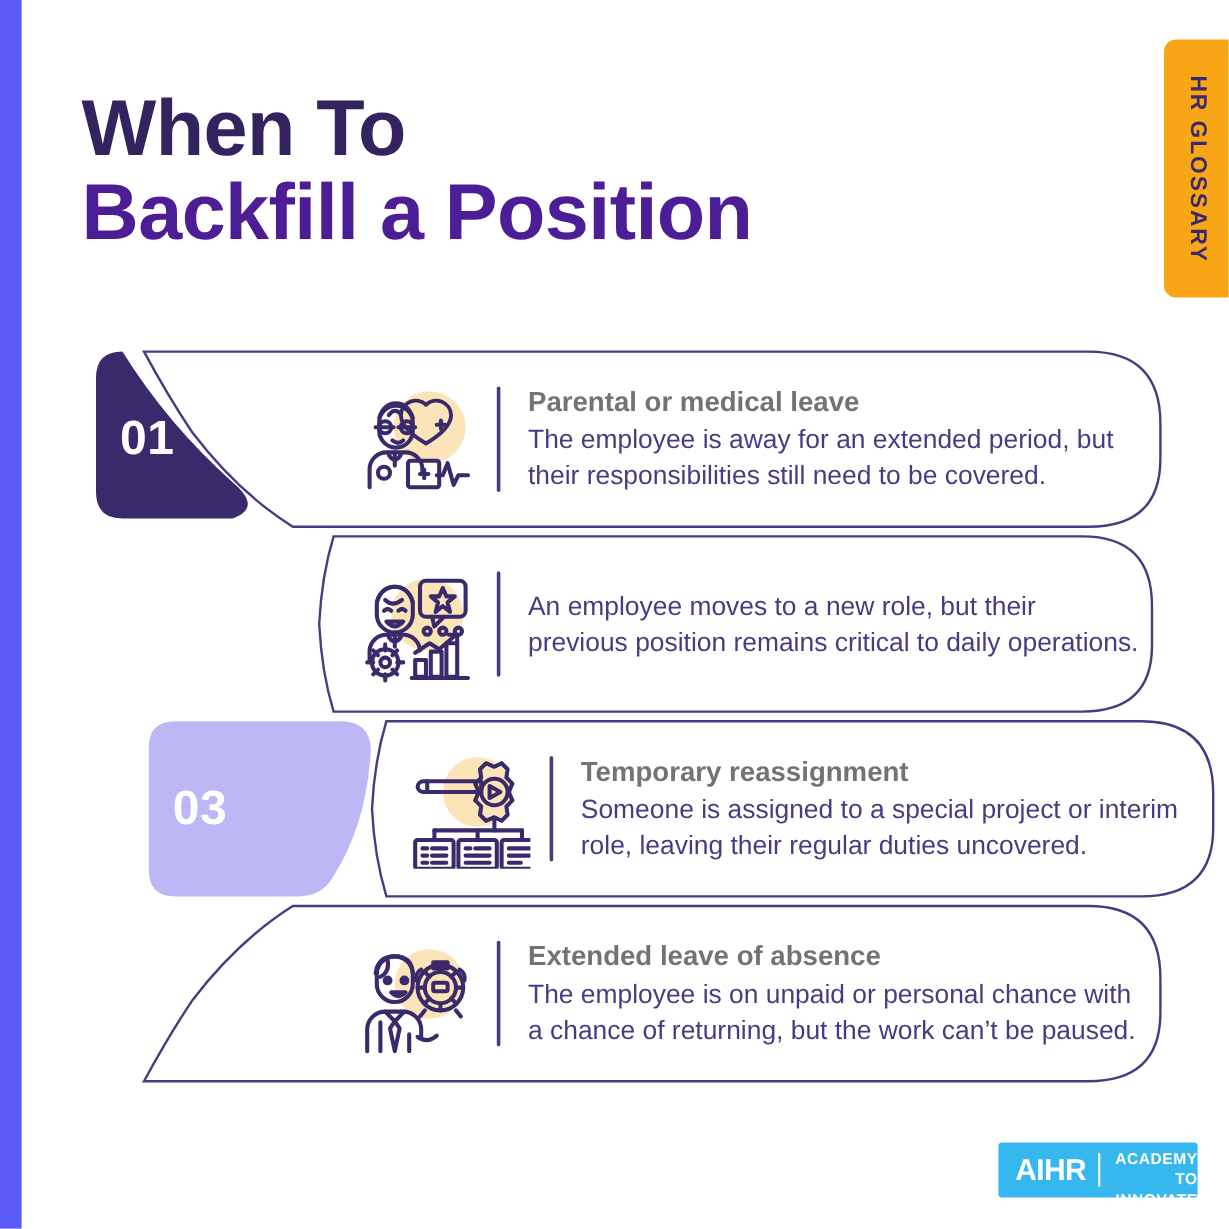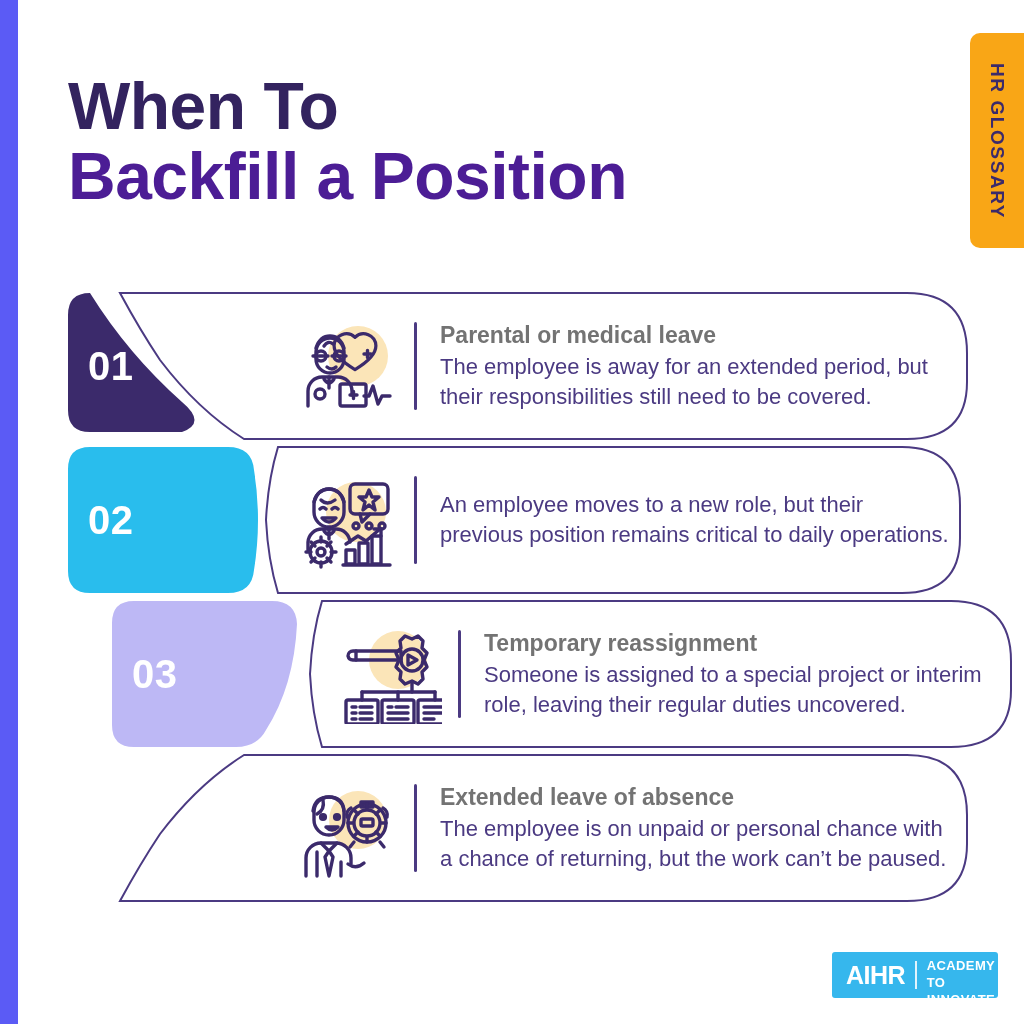--- a/index.html
+++ b/index.html
@@ -94,21 +94,21 @@
   }
   .card-outline {
     fill: #ffffff;
     stroke: #4b3a82;
     stroke-width: 2;
   }
 
   
   .badge {
     position: absolute;
-    left: 0; top: 0;
+    left: 12px; top: 0;
     width: 280px; height: 152px;
   }
   .badge-num {
     position: absolute;
     left: 88px;
     top: 50%;
     transform: translateY(-50%);
     font-size: 40px;
     font-weight: bold;
     color: #ffffff;
@@ -165,20 +165,21 @@
     position: absolute;
     left: 832px;
     top: 952px;
     width: 166px;
     height: 46px;
     background: #36b7ed;
     border-radius: 3px;
     display: flex;
     align-items: center;
     padding-left: 14px;
+    text-align: right;
   }
   #logo .logo-mark {
     font-size: 25px;
     font-weight: bold;
     color: #ffffff;
     letter-spacing: -0.5px;
   }
   #logo .logo-rule {
     width: 2px;
     height: 28px;
@@ -250,26 +251,20 @@
         <span>The employee is away for an extended period, but</span>
         <span>their responsibilities still need to be covered.</span>
       </div>
     </div>
   </div>
 
   <div class="row row-2">
     <svg class="card-svg" viewBox="0 0 1024 152">
       <path class="card-outline" d="M 278 3 L 902 3 Q 960 3 960 61 L 960 94 Q 960 149 902 149 L 278 149 Q 268 116 266 76 Q 268 36 278 3 Z"></path>
     </svg>
-    <div class="badge">
-      <svg width="280" height="152" viewBox="0 0 280 152">
-        <path id="badge-shape-2" d="M 90 3 L 228 3 Q 252 3 254 26 Q 262 76 254 126 Q 252 149 228 149 L 90 149 Q 68 149 68 127 L 68 25 Q 68 3 90 3 Z" fill="#29bded"></path>
-      </svg>
-      <span class="badge-num">02</span>
-    </div>
     <div class="icon-wrap">
       <svg viewBox="0 0 110 100">
         <circle cx="68" cy="42" r="30" fill="#fbe5b8"></circle>
         <g fill="none" stroke="#3b2a6b" stroke-width="3.4" stroke-linecap="round" stroke-linejoin="round">
           <path d="M26 34 a15 15 0 0 1 30 0 v8 a15 15 0 0 1 -30 0 z"></path>
           <path d="M26 32 q4 -13 15 -13 q11 0 15 13"></path>
           <path d="M33 30 q6 6 14 0"></path>
           <path d="M32 39 q3 -3 6 0 M44 39 q3 -3 6 0"></path>
           <path d="M34 48 q7 8 14 0 z"></path>
           <path d="M20 80 v-8 a14 14 0 0 1 14 -13 h14 a14 14 0 0 1 14 13"></path>

